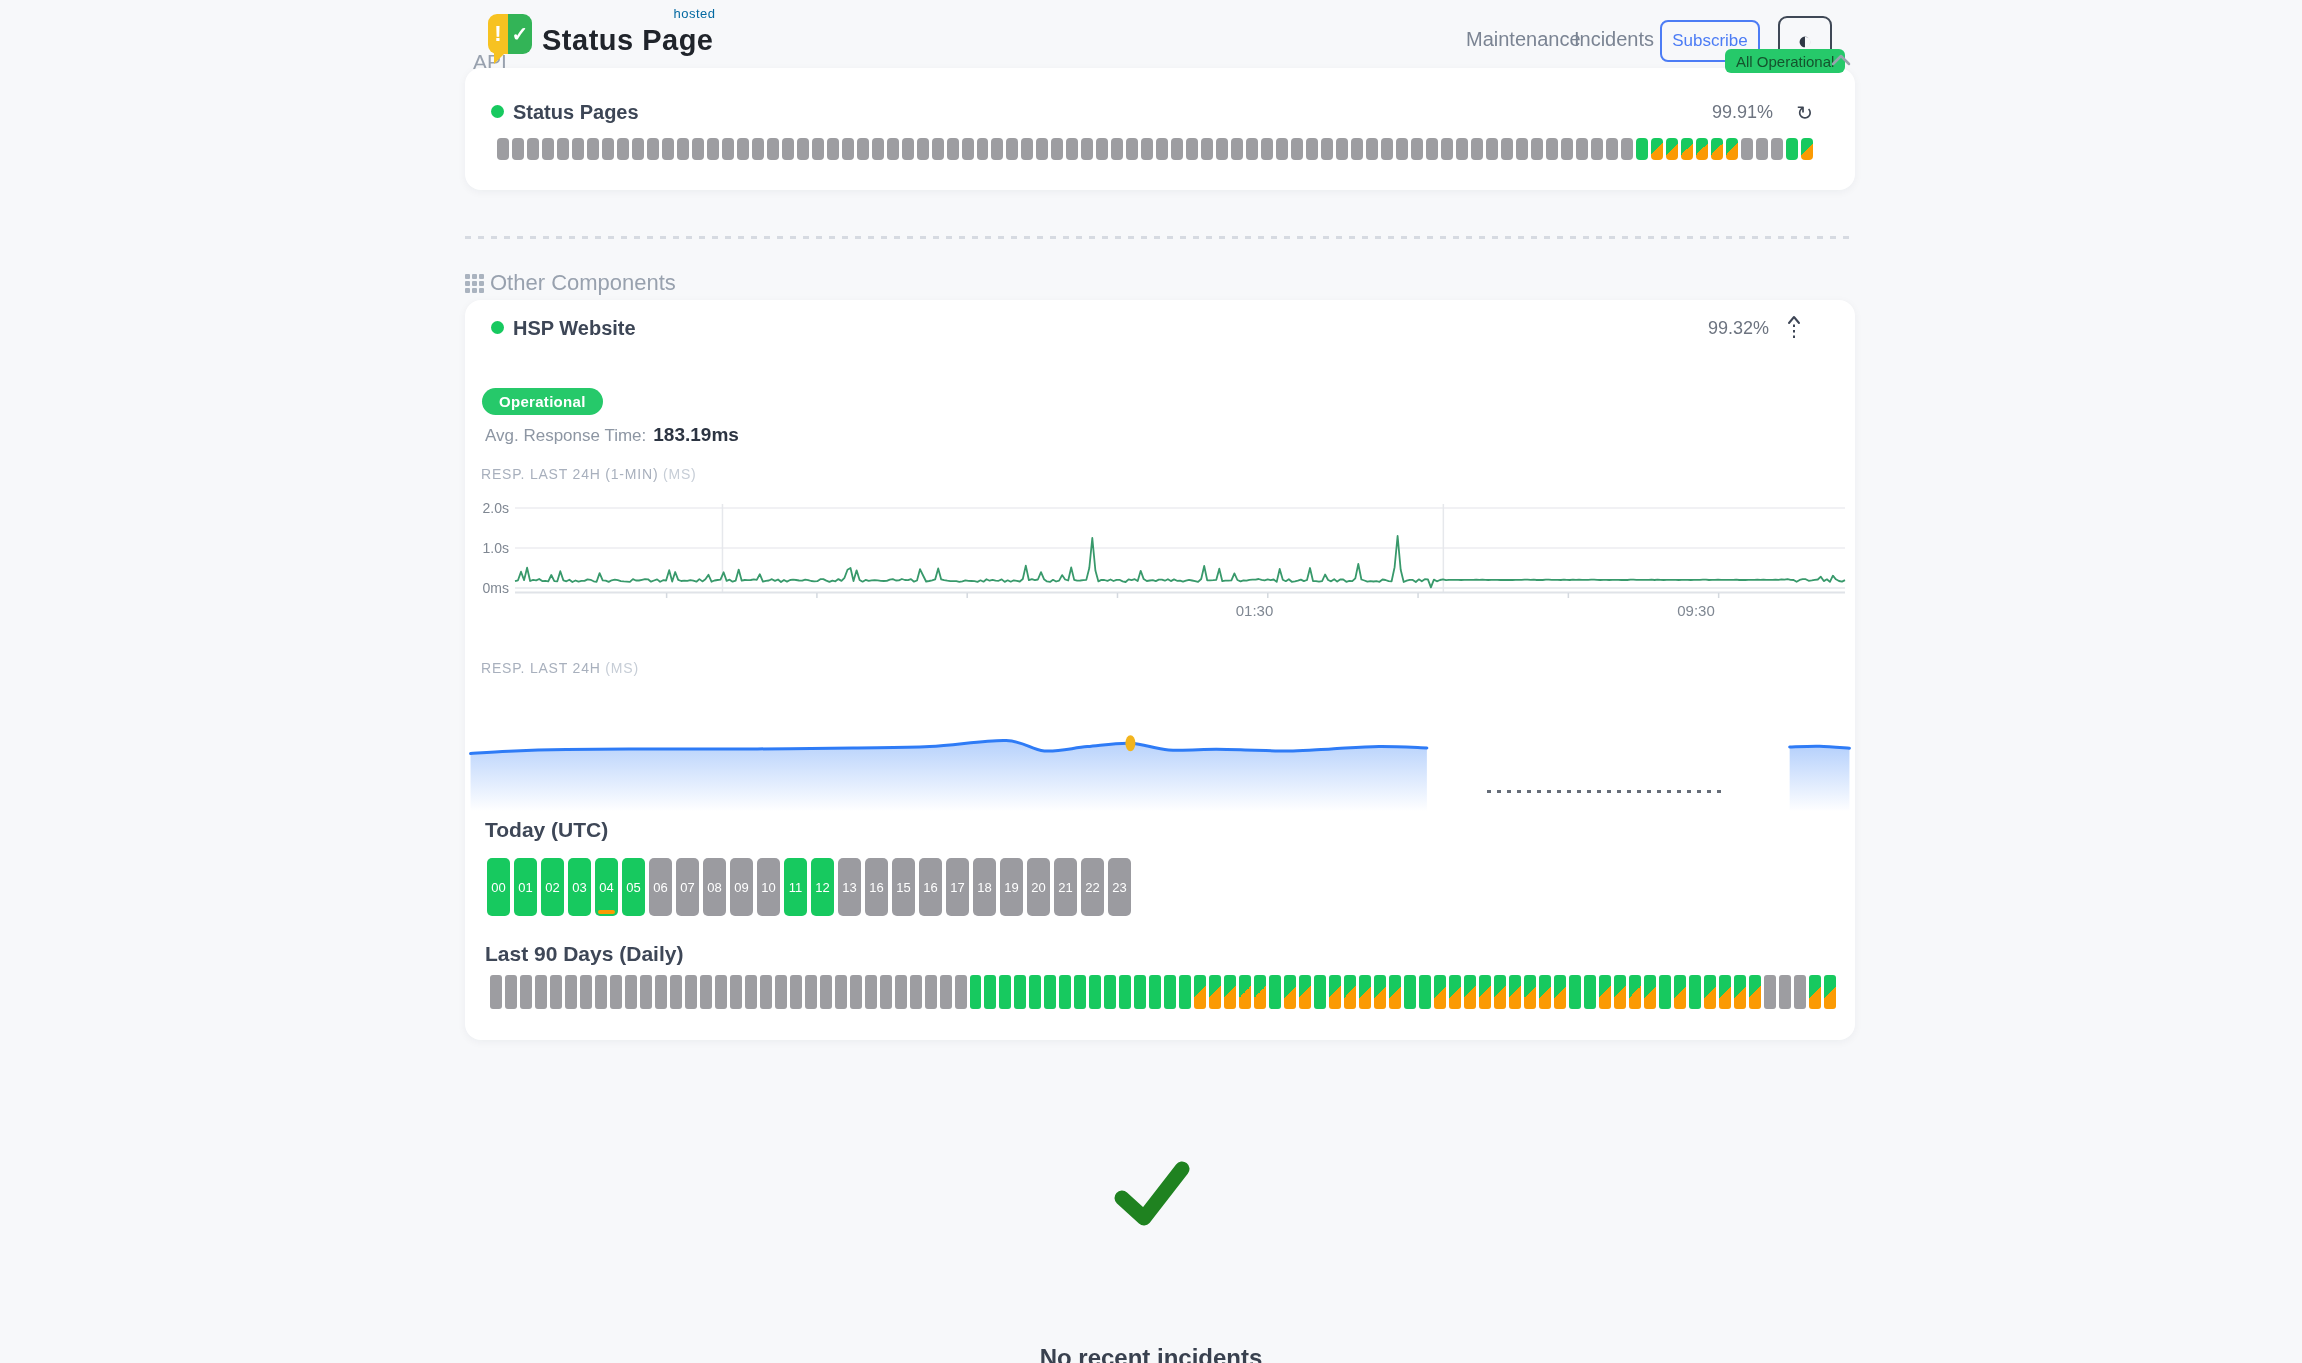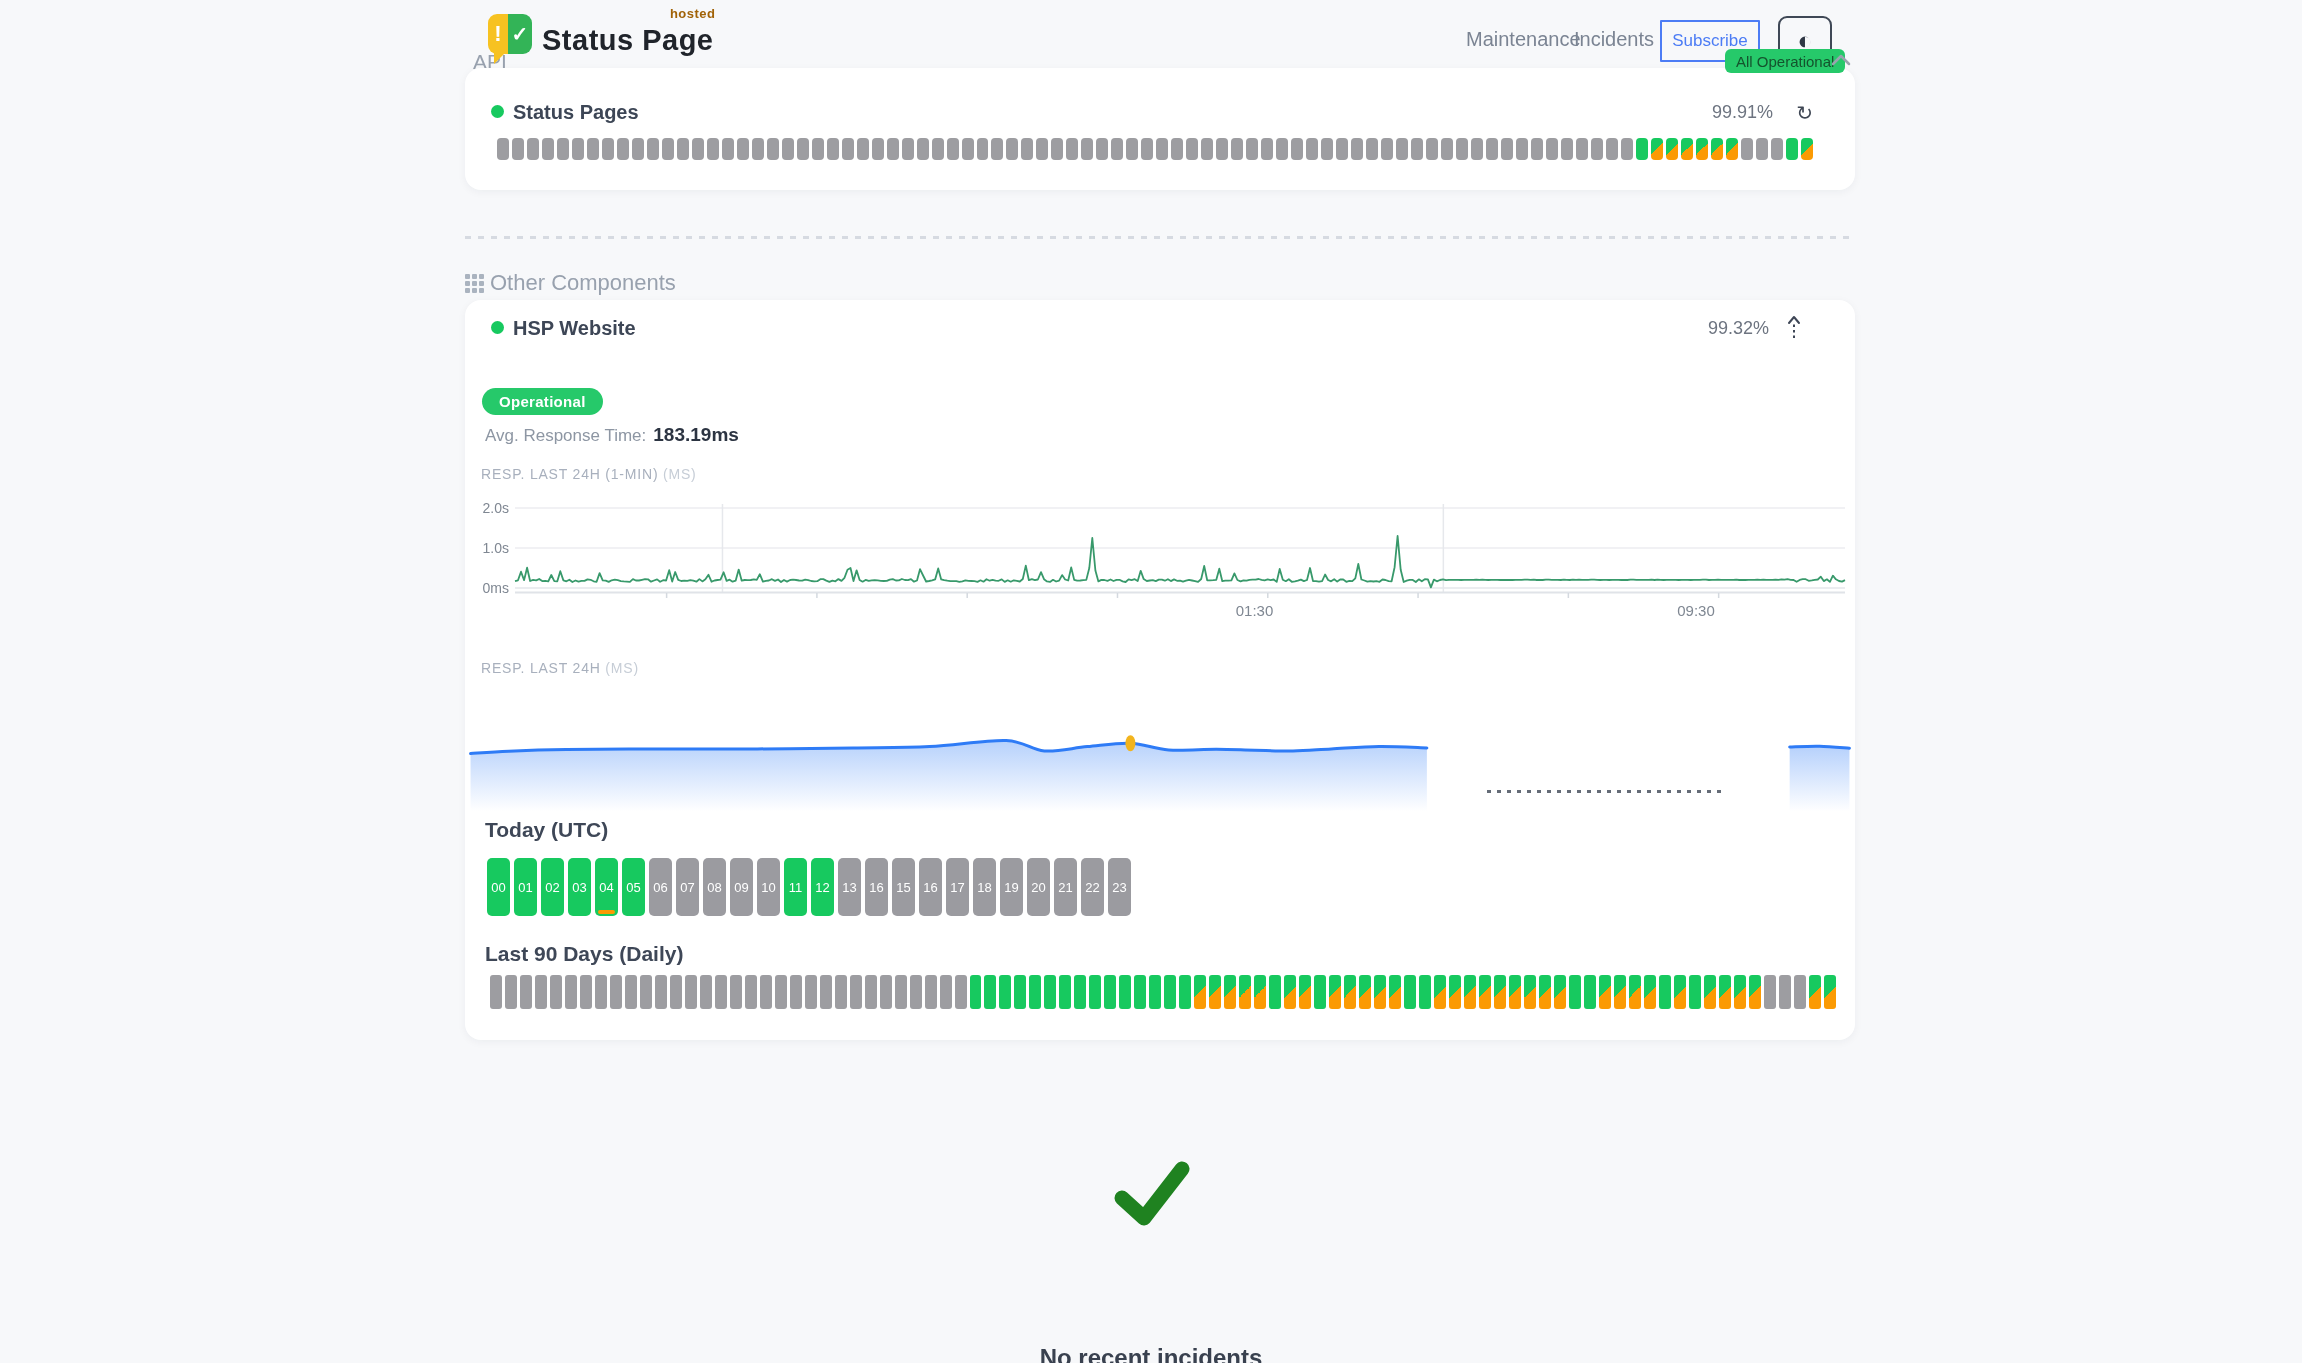--- a/index.html
+++ b/index.html
@@ -10,24 +10,24 @@
   .hdr-el{position:absolute;z-index:6;}
   .logo{left:488px;top:14px;display:flex;align-items:flex-start;cursor:pointer;}
   .logo-icon{position:relative;width:44px;height:40px;border-radius:9px;overflow:hidden;display:flex;}
   .logo-icon .half-y{width:45%;background:#f7c221;color:#fff;font-weight:bold;font-size:22px;
       display:flex;align-items:center;justify-content:center;}
   .logo-icon .half-g{width:55%;background:#33b457;color:#fff;font-weight:bold;font-size:20px;
       display:flex;align-items:center;justify-content:center;}
   .logo-tail{position:absolute;left:494px;top:50px;width:0;height:0;z-index:5;
       border-top:14px solid #f7c221;border-right:14px solid transparent;}
   .logo-text{position:relative;margin-left:10px;padding-top:10px;font-size:29px;font-weight:bold;color:#20242b;letter-spacing:.5px;}
-  .logo-sup{position:absolute;right:-2px;top:-8px;font-size:13px;font-weight:bold;color:#a16207;letter-spacing:.5px;}
+  .logo-sup{position:absolute;right:-2px;top:-8px;font-size:13px;font-weight:normal;color:#0369a1;letter-spacing:.5px;}
   .nav-link{top:28px;font-size:20px;color:#7b8493;cursor:pointer;}
   .subscribe-btn{left:1660px;top:20px;width:96px;height:38px;border:2px solid var(--subscribe_blue);
-      border-radius:1px;color:var(--subscribe_blue);font-size:17px;display:flex;align-items:center;justify-content:center;
+      border-radius:8px;color:var(--subscribe_blue);font-size:17px;display:flex;align-items:center;justify-content:center;
       background:transparent;cursor:pointer;}
   .theme-btn{left:1778px;top:16px;width:50px;height:44px;border:2px solid #3f4856;border-radius:9px;
       display:flex;align-items:center;justify-content:center;font-size:25px;color:#2f3744;background:transparent;cursor:pointer;}
   .status-pill{left:1725px;top:49px;height:24px;background:var(--badge_green);border-radius:6px;
       color:#14532d;font-size:15px;display:flex;align-items:center;padding:0 11px;cursor:pointer;}
   .collapse-chevron{left:1830px;top:53px;cursor:pointer;}
 
   
   .section-label{position:absolute;font-size:21px;color:#98a1ae;z-index:1;}
   .card{position:absolute;left:465px;width:1390px;background:#fff;border-radius:16px;

